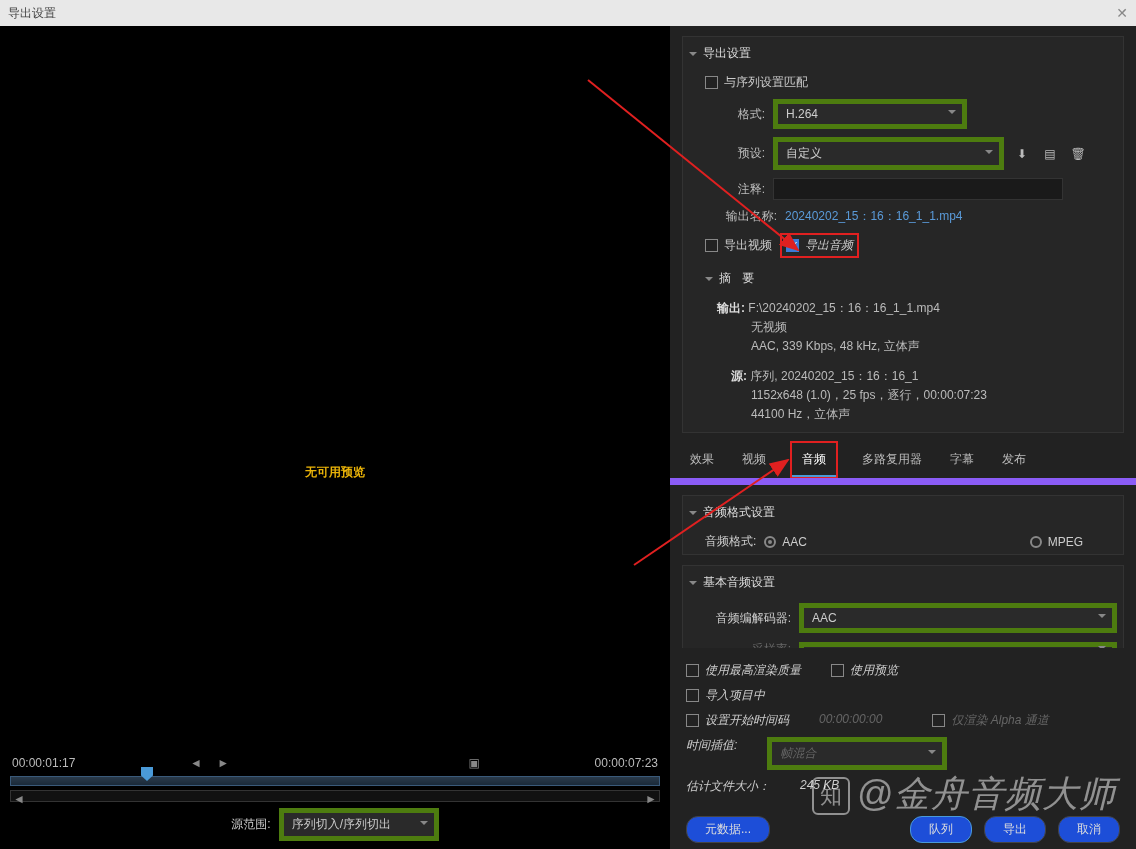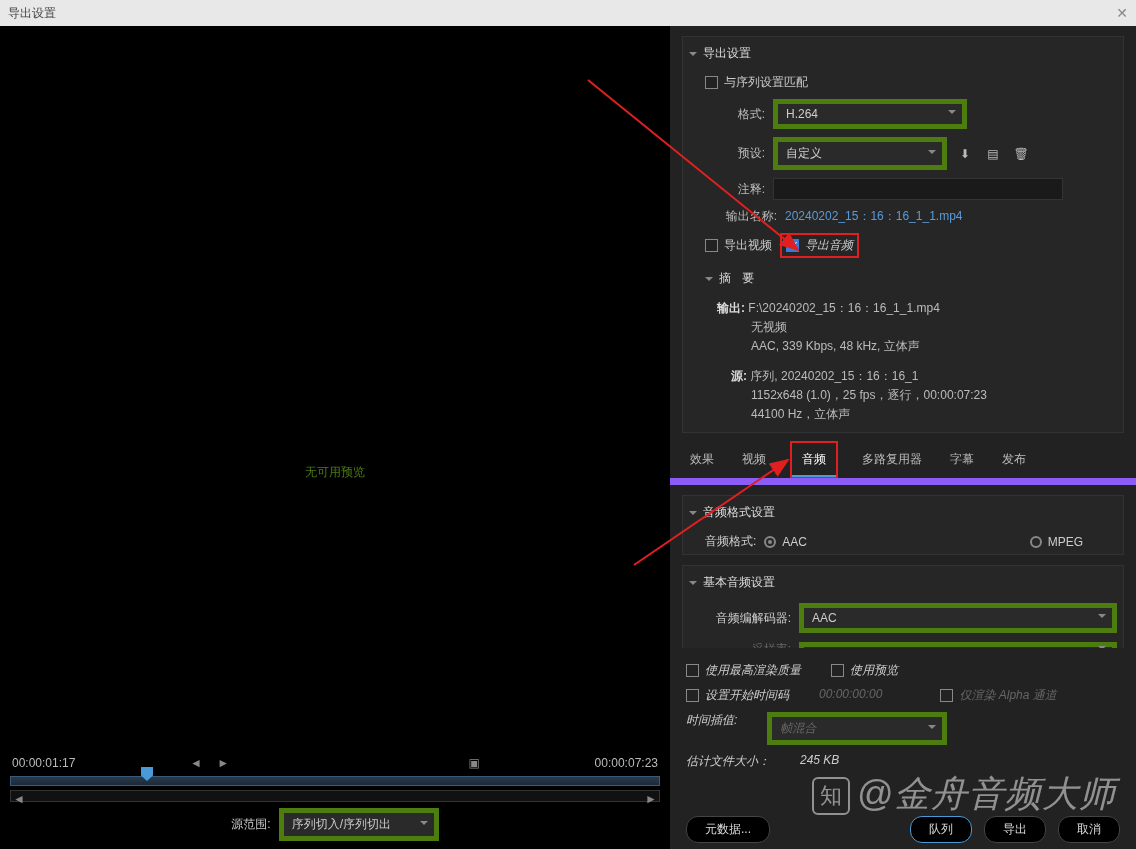--- a/index.html
+++ b/index.html
@@ -7,21 +7,21 @@
     width: 1136px; height: 849px;
     background: #1f1f1f; color: #ccc;
     font-family: "Microsoft YaHei", sans-serif; font-size: 12px;
     overflow: hidden; position: relative;
   }
   .titlebar { height: 26px; background: #e8e8e8; color:#444; display:flex; align-items:center; padding:0 8px; justify-content:space-between;}
   .titlebar .close { color:#888; font-size:14px; cursor:pointer;}
   .content { display:flex; height: calc(849px - 26px); }
   .left { width: 670px; background:#000; position:relative; }
   .right { flex:1; background:#222; display:flex; flex-direction:column;}
-  .preview-text { position:absolute; top:438px; left:0; width:100%; text-align:center; color:#4d7c0f; }
+  .preview-text { position:absolute; top:438px; left:0; width:100%; text-align:center; color:#eab308;font-weight:bold; }
   .timeline-area { position:absolute; left:0; right:0; bottom:0; padding:0 10px 8px 10px; }
   .tl-top { display:flex; justify-content:space-between; align-items:center; color:#bbb; font-size:12px; padding:0 2px 6px 2px;}
   .tl-top .icons span { margin:0 6px; color:#888;}
   .tl-bar { height:10px; background:linear-gradient(#2a3a4a,#1a2a3a); border:1px solid #3a5a7a; position:relative; }
   .tl-head { position:absolute; top:-10px; left:130px; width:12px; height:14px; background:#4a9ad8; clip-path:polygon(0 0,100% 0,100% 60%,50% 100%,0 60%);}
   .tl-scroll { height:12px; margin-top:4px; background:#111; border:1px solid #333; position:relative;}
   .tl-scroll .ltri { position:absolute; left:2px; top:1px; color:#888;}
   .tl-scroll .rtri { position:absolute; right:2px; top:1px; color:#888;}
   .source-row { display:flex; align-items:center; justify-content:center; gap:8px; margin-top:6px;}
   .dropdown { background:#2a2a2a; border:5px solid #4d7c0f; padding:3px 22px 3px 8px; color:#ccc; position:relative; display:inline-block; min-width:100px;}
@@ -45,21 +45,21 @@
   .tab { padding:10px 4px; color:#bbb; cursor:pointer; position:relative;}
   .tab.active { color:#fff;}
   .tab.active::after { content:""; position:absolute; left:0; right:0; bottom:-1px; height:2px; background:#4a9ad8;}
   .tab.hl { border:2px solid #e02020; padding:8px 10px;}
   .scroll-right { overflow:hidden; }
   .radio { width:12px;height:12px;border:2px solid #888;border-radius:50%;display:inline-block; position:relative;}
   .radio.sel::after { content:""; position:absolute; inset:2px; background:#888; border-radius:50%;}
   .bottom-opts { background:#222; padding:10px 16px 6px 16px; position:absolute; left:670px; right:0; bottom:42px; top:648px;}
   .bottom-opts .row2 { display:flex; gap:30px; padding:4px 0;font-style:italic;}
   .btn-row { position:absolute; left:670px; right:0; bottom:6px; display:flex; gap:12px; padding:0 16px; align-items:center;}
-  .btn { background:#000000; border:1px solid #444; color:#ddd; padding:4px 18px; border-radius:12px; cursor:pointer; font-size:12px;}
+  .btn { background:#1d4ed8; border:1px solid #444; color:#ddd; padding:4px 18px; border-radius:12px; cursor:pointer; font-size:12px;}
   .btn.primary { border-color:#4a9ad8;}
   .watermark { position:absolute; right:20px; bottom:30px; font-size:36px; color:rgba(255,255,255,0.5); font-style:italic; font-weight:500; pointer-events:none; letter-spacing:1px;}
   .wm-logo { display:inline-block; width:38px; height:38px; border:2px solid rgba(255,255,255,0.5); border-radius:6px; text-align:center; line-height:34px; font-size:22px; font-style:normal; margin-right:6px; vertical-align:middle;}
   svg.arrows { position:absolute; inset:0; pointer-events:none; }
   .dim { color:#666;}
 </style>
 </head>
 <body>
 
 <div class="titlebar">
@@ -109,21 +109,21 @@
           </label>
       </div>
 
       <div class="row">
         <span class="lbl-r">格式:</span>
         <span class="dropdown" style="width:194px">H.264</span>
       </div>
 
       <div class="row">
         <span class="lbl-r">预设:</span>
-        <span class="dropdown" style="width:174px">自定义</span>
+        <span class="dropdown" style="width:231px">自定义</span>
         <span class="icon-btn">⬇</span>
         <span class="icon-btn">▤</span>
         <span class="icon-btn">🗑</span>
       </div>
 
       <div class="row">
         <span class="lbl-r">注释:</span>
         <input class="textinput" style="width: 290px; flex: 0 0 auto;" value="">
       </div>
 
@@ -215,24 +215,30 @@
         <span>使用最高渲染质量</span>
       </label>
     <label class="checkbox">
         <span class="cb"></span>
         <span>使用预览</span>
       </label>
   </div>
   <div class="row2">
     <label class="checkbox">
         <span class="cb"></span>
+        <span>导入项目中</span>
+      </label>
+  </div>
+  <div class="row2">
+    <label class="checkbox">
+        <span class="cb"></span>
         <span>设置开始时间码</span>
       </label>
     <span class="dim">00:00:00:00</span>
-    <label class="checkbox dim" style="margin-left:28px">
+    <label class="checkbox dim" style="margin-left:20px">
         <span class="cb"></span>
         <span>仅渲染 Alpha 通道</span>
       </label>
   </div>
   <div class="row2">
     <span>时间插值:</span>
     <span class="dropdown dim" style="min-width:180px">帧混合</span>
   </div>
   <div class="row2">
     <span>估计文件大小：</span>

